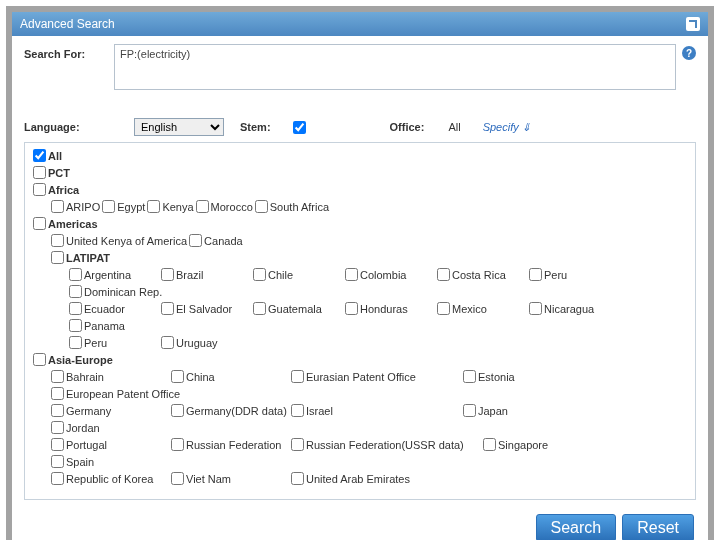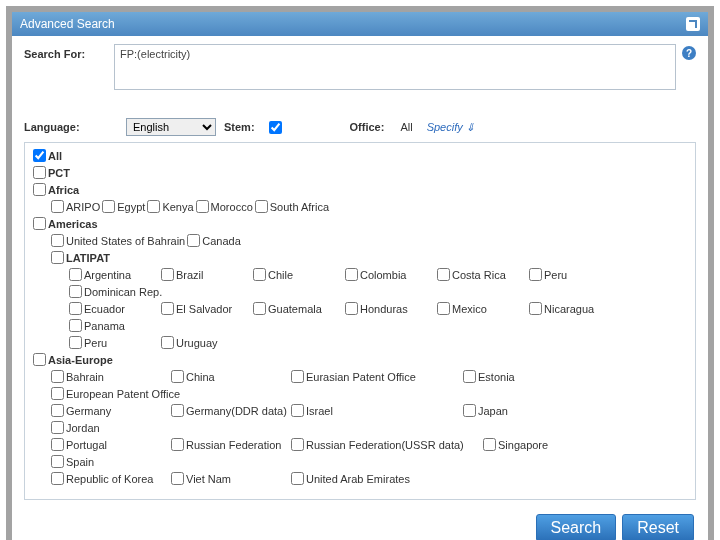--- a/index.html
+++ b/index.html
@@ -56,21 +56,21 @@
   color: #fff;
   border-radius: 50%;
   font-size: 10px;
   font-weight: bold;
   display: inline-flex;
   align-items: center;
   justify-content: center;
   margin-left: 6px;
   margin-top: 2px;
 }
-.row2 { display: flex; align-items: center; gap: 8px; margin-bottom: 6px; }
+.row2 { display: flex; align-items: center; gap: 16px; margin-bottom: 6px; }
 .row2 .lbl2 { font-weight: bold; margin-right: 4px; }
 .lang-select {
   font-size: 11px;
   border: 1px solid #8fa2b4;
   height: 18px;
   width: 90px;
   padding: 0 2px;
 }
 .stem-chk { margin: 0 2px; }
 .office-val { margin: 0 6px 0 4px; }
@@ -176,21 +176,21 @@
       </div>
 
       <div class="ck">
           <input type="checkbox" style="">
           <span class="group-label" style="font-weight:bold">Americas</span>
         </div><br>
 
       <div class="indent1 ck-row">
         <span class="ck">
             <input type="checkbox" style="">
-            <span>United States of Bahrain</span>
+            <span>United Kenya of America</span>
           </span>
         <span class="ck">
             <input type="checkbox" style="">
             <span>Canada</span>
           </span>
       </div>
 
       <div class="indent1 ck">
           <input type="checkbox" style="">
           <span style="font-weight:bold">LATIPAT</span>

